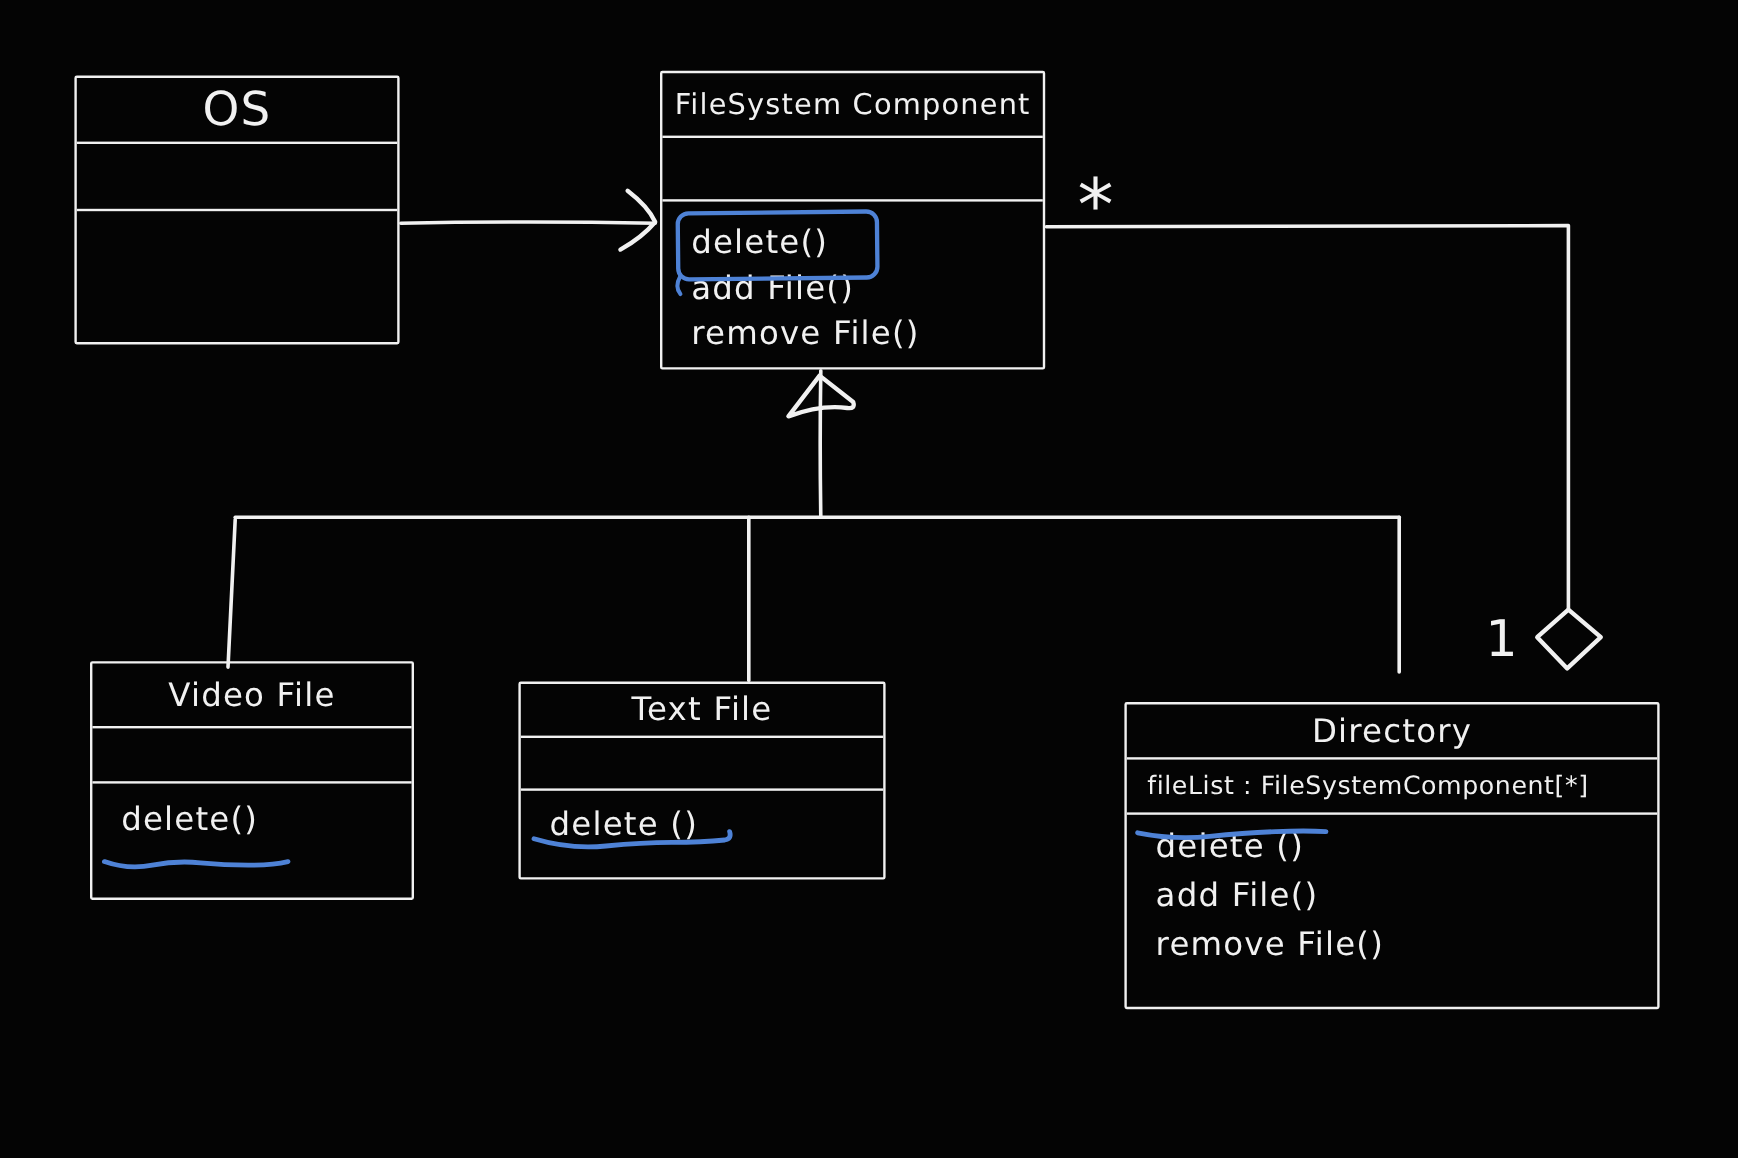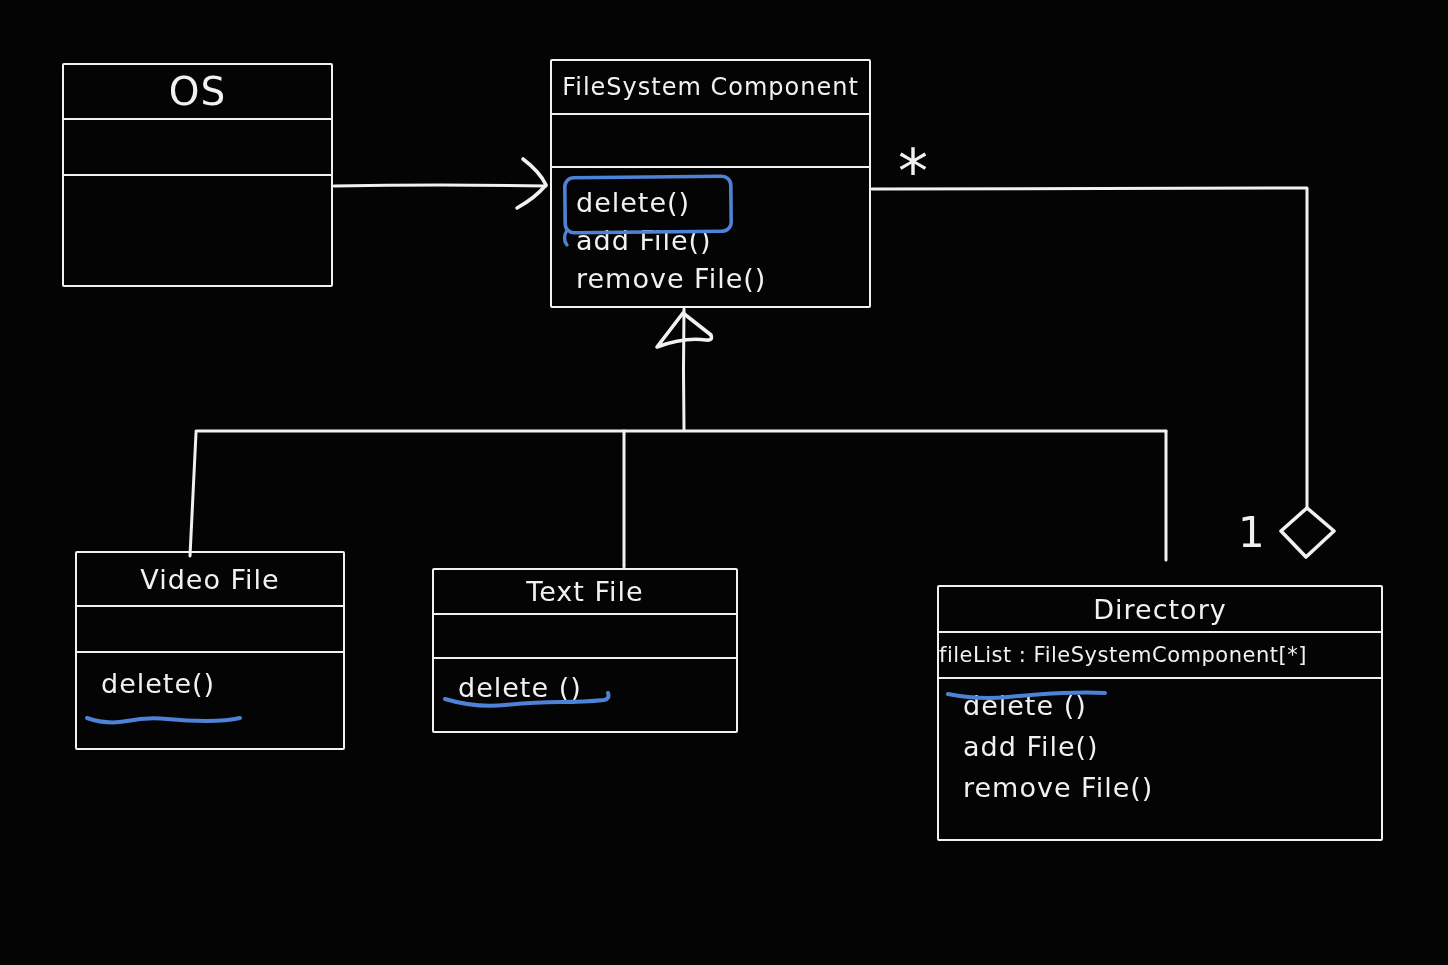--- a/index.html
+++ b/index.html
@@ -17,21 +17,21 @@
     position:absolute;border:2.5px solid var(--stroke);
     border-radius:2px;box-sizing:border-box;background:transparent;
   }
   .uml-title{
     display:flex;align-items:center;justify-content:center;
     border-bottom:2.5px solid var(--stroke);box-sizing:border-box;
     letter-spacing:1px;white-space:nowrap;
   }
   .uml-attrs{
     border-bottom:2.5px solid var(--stroke);box-sizing:border-box;
-    display:flex;align-items:center;padding-left:0;
+    display:flex;align-items:center;padding-left:17px;
     letter-spacing:0.5px;white-space:nowrap;
   }
   .uml-methods{box-sizing:border-box;padding-left:24px;}
   .method-row{letter-spacing:1px;white-space:nowrap;}
   svg.overlay{position:absolute;left:0;top:0;pointer-events:none;}
   .ink{stroke:var(--stroke);fill:none;stroke-linecap:round;stroke-linejoin:round;}
   .blue-ink{stroke:var(--accent);fill:none;stroke-linecap:round;stroke-linejoin:round;}
   .mult{fill:var(--stroke);font-family:"DejaVu Sans",sans-serif;}
 </style>
 </head>

